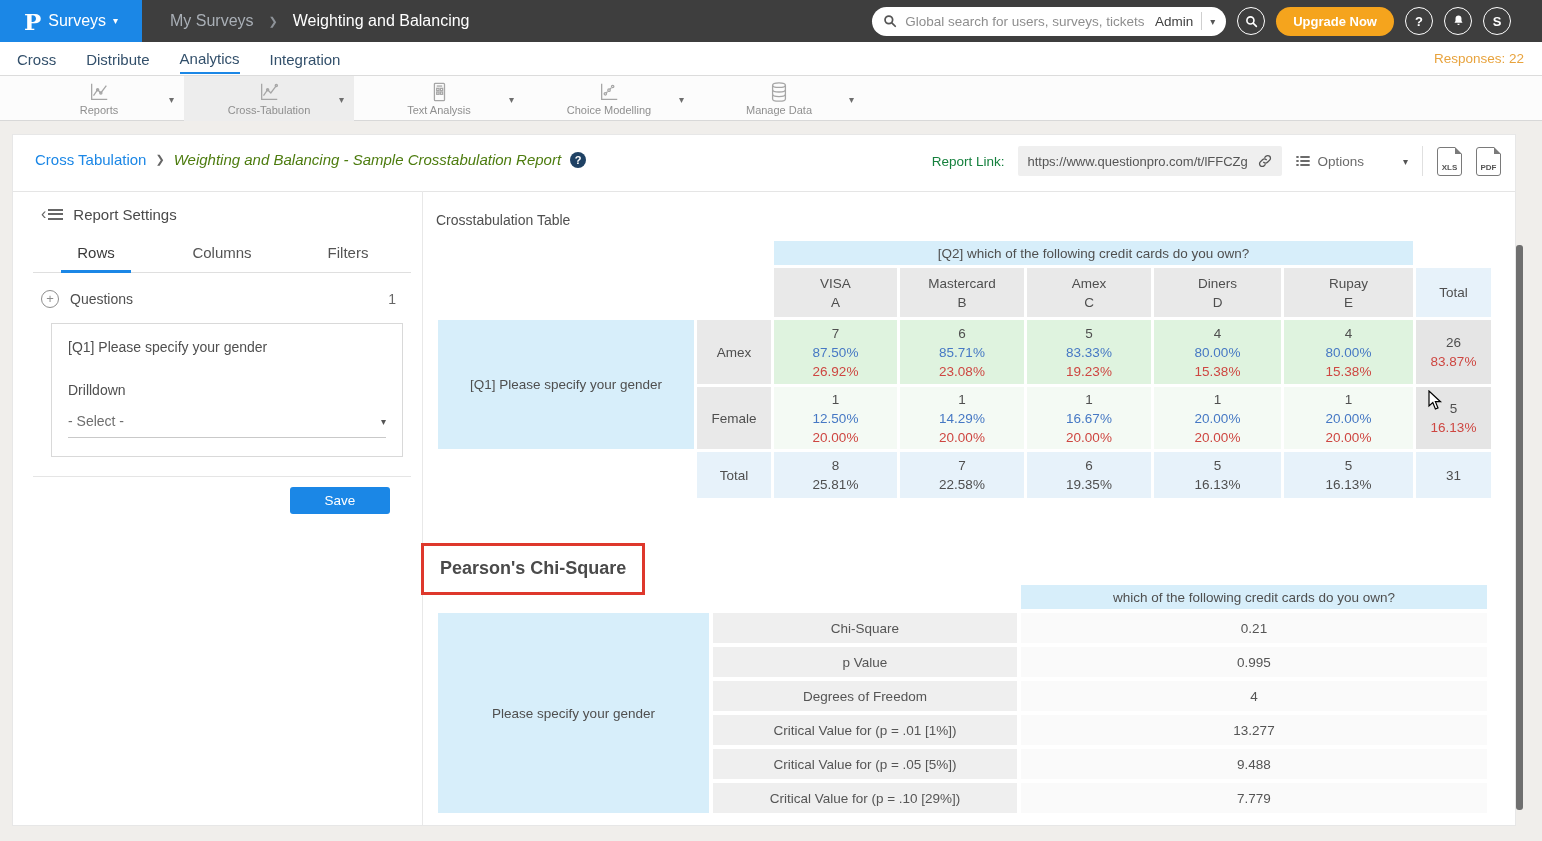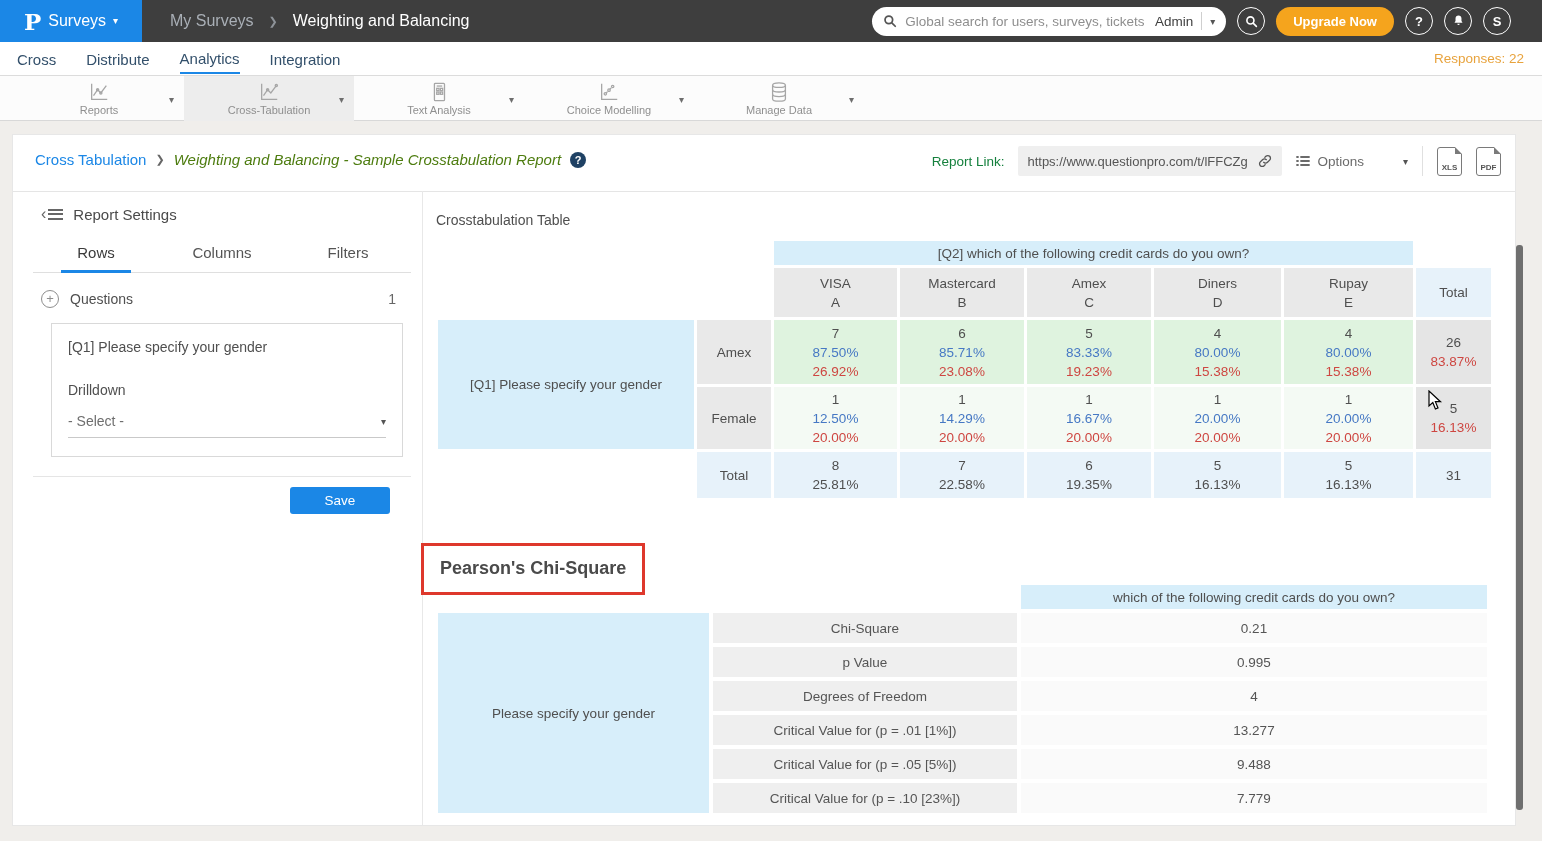--- a/index.html
+++ b/index.html
@@ -518,21 +518,21 @@
     </tr>
     <tr>
       <td class="s-label">Critical Value for (p = .01 [1%])</td>
       <td class="s-value">13.277</td>
     </tr>
     <tr>
       <td class="s-label">Critical Value for (p = .05 [5%])</td>
       <td class="s-value">9.488</td>
     </tr>
     <tr>
-      <td class="s-label">Critical Value for (p = .10 [23%])</td>
+      <td class="s-label">Critical Value for (p = .10 [29%])</td>
       <td class="s-value">7.779</td>
     </tr>
   </tbody>
     </table>
 </div>
 
 <div class="scroll-thumb"></div>
 <div class="cursor">
   <svg width="16" height="22" viewBox="0 0 16 22">
       <polygon points="1,1 1,16 4.8,12.6 7.4,19 10,17.9 7.4,11.7 12.5,11.7" fill="#FFF" stroke="#000" stroke-width="1.2"></polygon>

